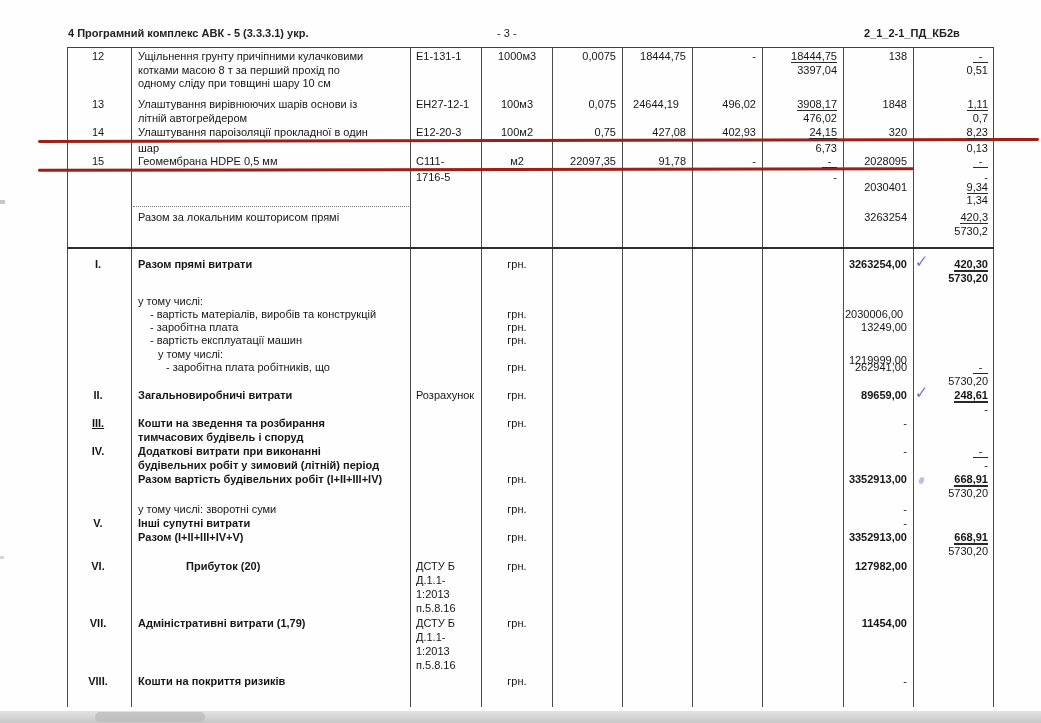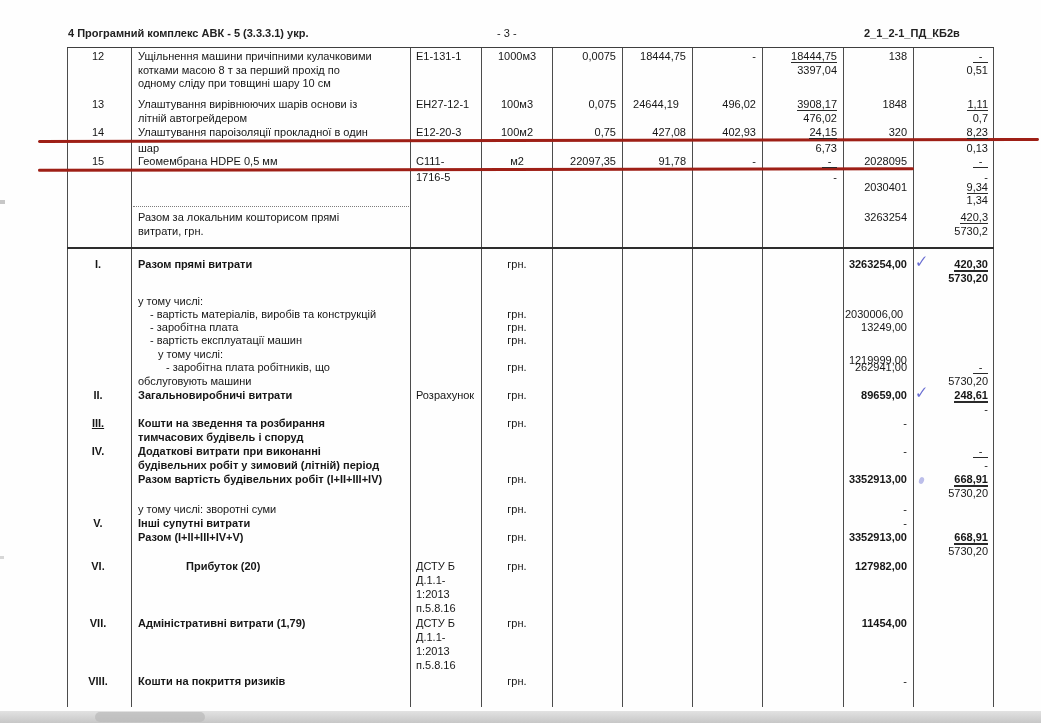--- a/index.html
+++ b/index.html
@@ -52,21 +52,21 @@
   <div class="redline" style="left: 38px; top: 168px; width: 876px; transform: rotate(-0.1deg); background: rgb(158, 31, 22);"></div>
   <div class="pen-dot" style="left:919px;top:477px;"></div>
 
   <div class="speck" style="left:0;top:200px;width:5px;height:4px;opacity:.5;"></div>
   <div class="speck" style="left:0;top:556px;width:4px;height:3px;opacity:.35;"></div>
   <div class="bottom-bar"></div>
   <div class="bottom-blob"></div>
 
   <div id="table-body" style="position:absolute;inset:0;">
       <div class="cell" style="left: 68px; top: 50px; width: 60px; text-align: center;"><span>12</span></div>
-      <div class="cell" style="left: 138px; top: 50px; width: 270px; text-align: left;"><span>Ущільнення машини причіпними кулачковими</span></div>
+      <div class="cell" style="left: 138px; top: 50px; width: 270px; text-align: left;"><span>Ущільнення грунту причіпними кулачковими</span></div>
       <div class="cell" style="left: 416px; top: 50px; width: 64px; text-align: left;"><span>Е1-131-1</span></div>
       <div class="cell" style="left: 484px; top: 50px; width: 66px; text-align: center;"><span>1000м3</span></div>
       <div class="cell" style="left: 556px; top: 50px; width: 60px; text-align: right;"><span>0,0075</span></div>
       <div class="cell" style="left: 626px; top: 50px; width: 60px; text-align: right;"><span>18444,75</span></div>
       <div class="cell" style="left: 696px; top: 50px; width: 60px; text-align: right;"><span>-</span></div>
       <div class="cell" style="left: 766px; top: 50px; width: 71px; text-align: right;"><span class="u">18444,75</span></div>
       <div class="cell" style="left: 845px; top: 50px; width: 62px; text-align: right;"><span>138</span></div>
       <div class="cell" style="left: 917px; top: 50px; width: 71px; text-align: right;"><span class="u dashu">-</span></div>
       <div class="cell" style="left: 138px; top: 64px; width: 270px; text-align: left;"><span>котками масою 8 т за перший прохід по</span></div>
       <div class="cell" style="left: 766px; top: 64px; width: 71px; text-align: right;"><span>3397,04</span></div>
@@ -110,21 +110,20 @@
       <div class="cell" style="left: 917px; top: 155px; width: 71px; text-align: right;"><span class="u dashu">-</span></div>
       <div class="cell" style="left: 416px; top: 171px; width: 64px; text-align: left;"><span>1716-5</span></div>
       <div class="cell" style="left: 766px; top: 171px; width: 71px; text-align: right;"><span>-</span></div>
       <div class="cell" style="left: 917px; top: 171px; width: 71px; text-align: right;"><span>-</span></div>
       <div class="cell" style="left: 845px; top: 181px; width: 62px; text-align: right;"><span>2030401</span></div>
       <div class="cell" style="left: 917px; top: 181px; width: 71px; text-align: right;"><span class="u">9,34</span></div>
       <div class="cell" style="left: 917px; top: 194px; width: 71px; text-align: right;"><span>1,34</span></div>
       <div class="cell" style="left: 138px; top: 211px; width: 270px; text-align: left;"><span>Разом за локальним кошторисом прямі</span></div>
       <div class="cell" style="left: 845px; top: 211px; width: 62px; text-align: right;"><span>3263254</span></div>
       <div class="cell" style="left: 917px; top: 211px; width: 71px; text-align: right;"><span class="u">420,3</span></div>
-      <div class="cell" style="left: 138px; top: 225px; width: 270px; text-align: left;"><span>витрати,  грн.</span></div>
       <div class="cell" style="left: 917px; top: 225px; width: 71px; text-align: right;"><span>5730,2</span></div>
       <div class="cell b" style="left: 68px; top: 258px; width: 60px; text-align: center;"><span>I.</span></div>
       <div class="cell b" style="left: 138px; top: 258px; width: 270px; text-align: left;"><span>Разом прямі витрати</span></div>
       <div class="cell" style="left: 484px; top: 258px; width: 66px; text-align: center;"><span>грн.</span></div>
       <div class="cell b" style="left: 845px; top: 258px; width: 62px; text-align: right;"><span>3263254,00</span></div>
       <div class="pen-check" style="left: 915px; top: 252px; color: rgb(106, 110, 210);">✓</div>
       <div class="cell b" style="left: 917px; top: 258px; width: 71px; text-align: right;"><span class="u">420,30</span></div>
       <div class="cell b" style="left: 917px; top: 272px; width: 71px; text-align: right;"><span>5730,20</span></div>
       <div class="cell" style="left: 138px; top: 295px; width: 270px; text-align: left;"><span>у тому числі:</span></div>
       <div class="cell" style="left: 138px; top: 308px; width: 270px; text-align: left; padding-left: 12px;"><span>- вартість матеріалів, виробів та конструкцій</span></div>
@@ -134,21 +133,20 @@
       <div class="cell" style="left: 484px; top: 321px; width: 66px; text-align: center;"><span>грн.</span></div>
       <div class="cell" style="left: 845px; top: 321px; width: 62px; text-align: right;"><span>13249,00</span></div>
       <div class="cell" style="left: 138px; top: 334px; width: 270px; text-align: left; padding-left: 12px;"><span>- вартість експлуатації машин</span></div>
       <div class="cell" style="left: 484px; top: 334px; width: 66px; text-align: center;"><span>грн.</span></div>
       <div class="cell" style="left: 845px; top: 334px; width: 62px; text-align: right; margin-top: 20px;"><span>1219999,00</span></div>
       <div class="cell" style="left: 138px; top: 348px; width: 270px; text-align: left; padding-left: 20px;"><span>у тому числі:</span></div>
       <div class="cell" style="left: 138px; top: 361px; width: 270px; text-align: left; padding-left: 28px;"><span>- заробітна плата робітників, що</span></div>
       <div class="cell" style="left: 484px; top: 361px; width: 66px; text-align: center;"><span>грн.</span></div>
       <div class="cell" style="left: 845px; top: 361px; width: 62px; text-align: right;"><span>262941,00</span></div>
       <div class="cell" style="left: 917px; top: 361px; width: 71px; text-align: right;"><span class="u dashu">-</span></div>
-      <div class="cell" style="left: 138px; top: 375px; width: 270px; text-align: left;"><span>обслуговують машини</span></div>
       <div class="cell" style="left: 917px; top: 375px; width: 71px; text-align: right;"><span>5730,20</span></div>
       <div class="cell b" style="left: 68px; top: 389px; width: 60px; text-align: center;"><span>II.</span></div>
       <div class="cell b" style="left: 138px; top: 389px; width: 270px; text-align: left;"><span>Загальновиробничі витрати</span></div>
       <div class="cell" style="left: 416px; top: 389px; width: 64px; text-align: left;"><span>Розрахунок</span></div>
       <div class="cell" style="left: 484px; top: 389px; width: 66px; text-align: center;"><span>грн.</span></div>
       <div class="cell b" style="left: 845px; top: 389px; width: 62px; text-align: right;"><span>89659,00</span></div>
       <div class="pen-check" style="left: 915px; top: 383px; color: rgb(106, 110, 210);">✓</div>
       <div class="cell b" style="left: 917px; top: 389px; width: 71px; text-align: right;"><span class="u">248,61</span></div>
       <div class="cell" style="left: 917px; top: 403px; width: 71px; text-align: right;"><span>-</span></div>
       <div class="cell b" style="left: 68px; top: 417px; width: 60px; text-align: center; text-decoration: underline;"><span>III.</span></div>

